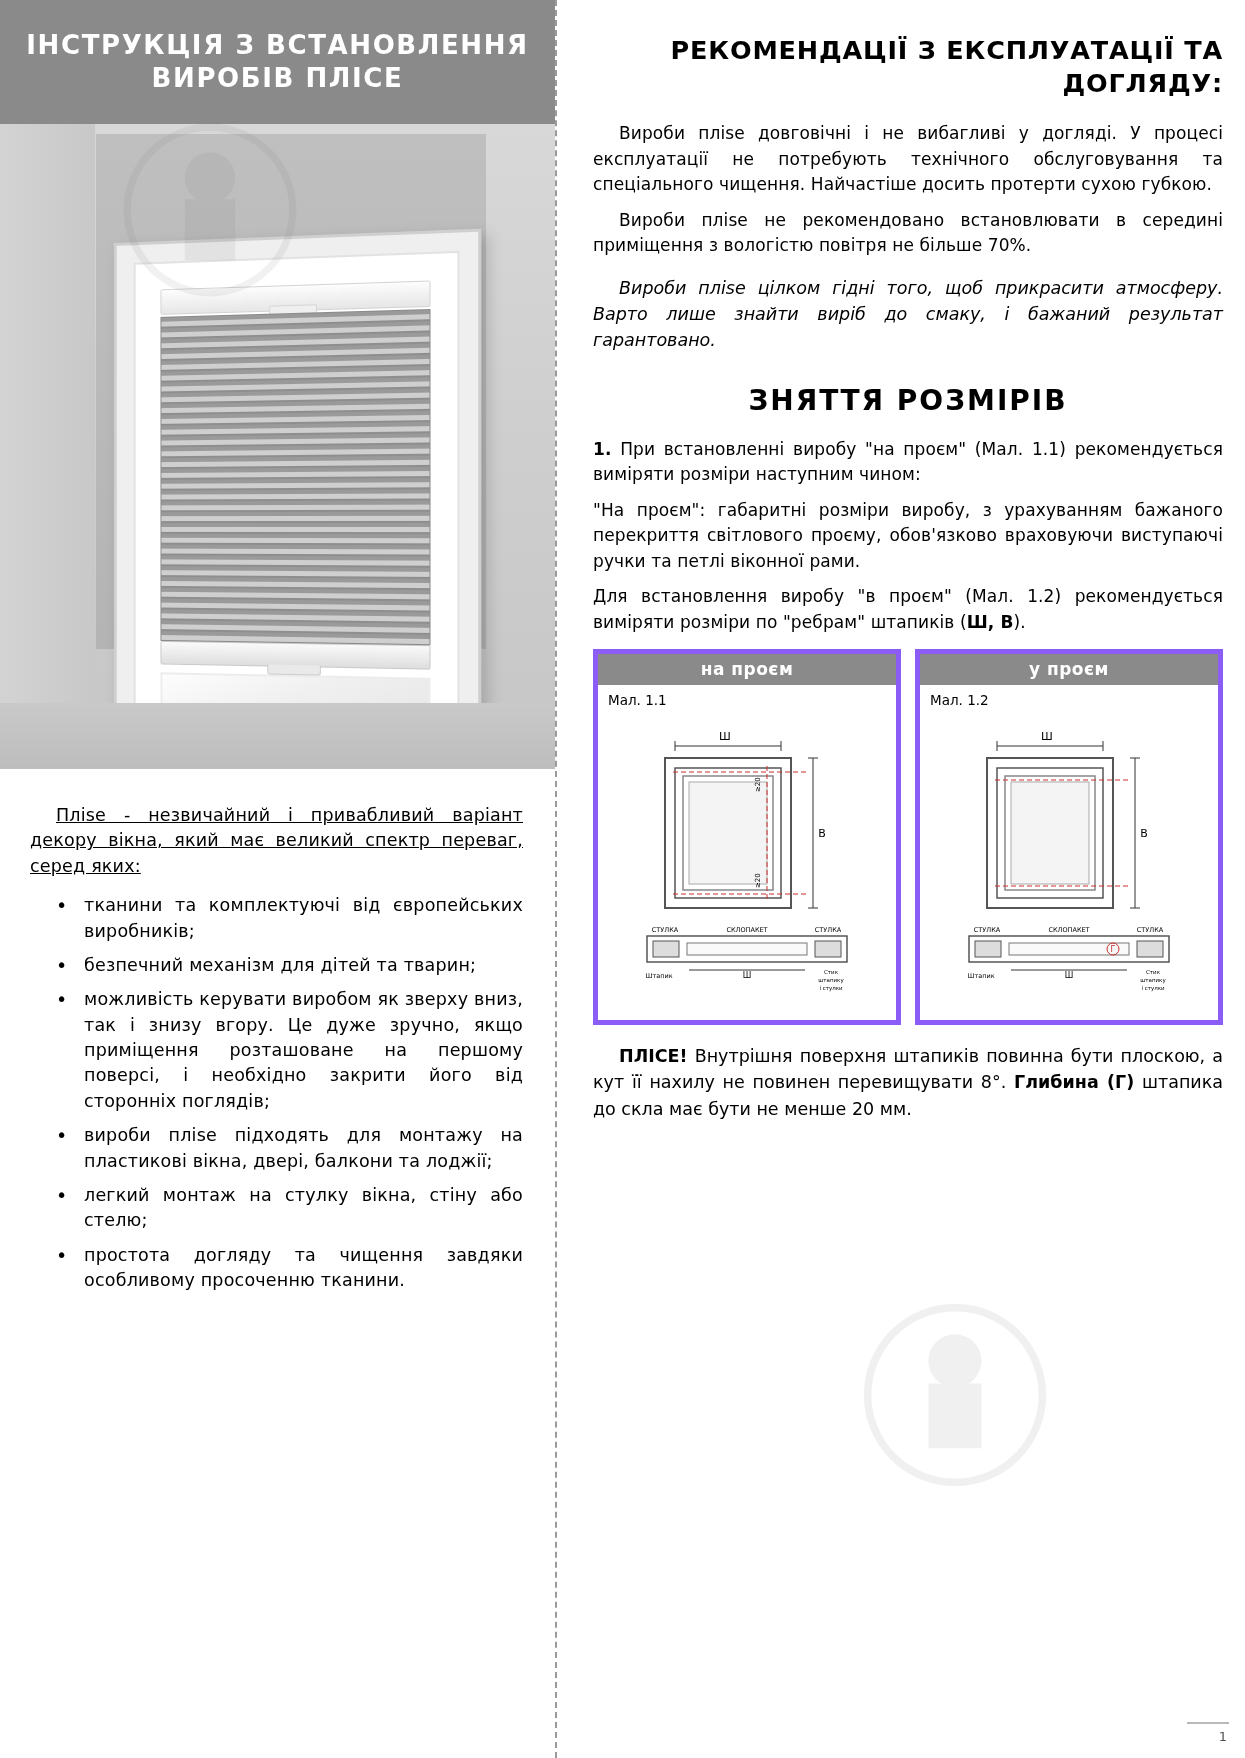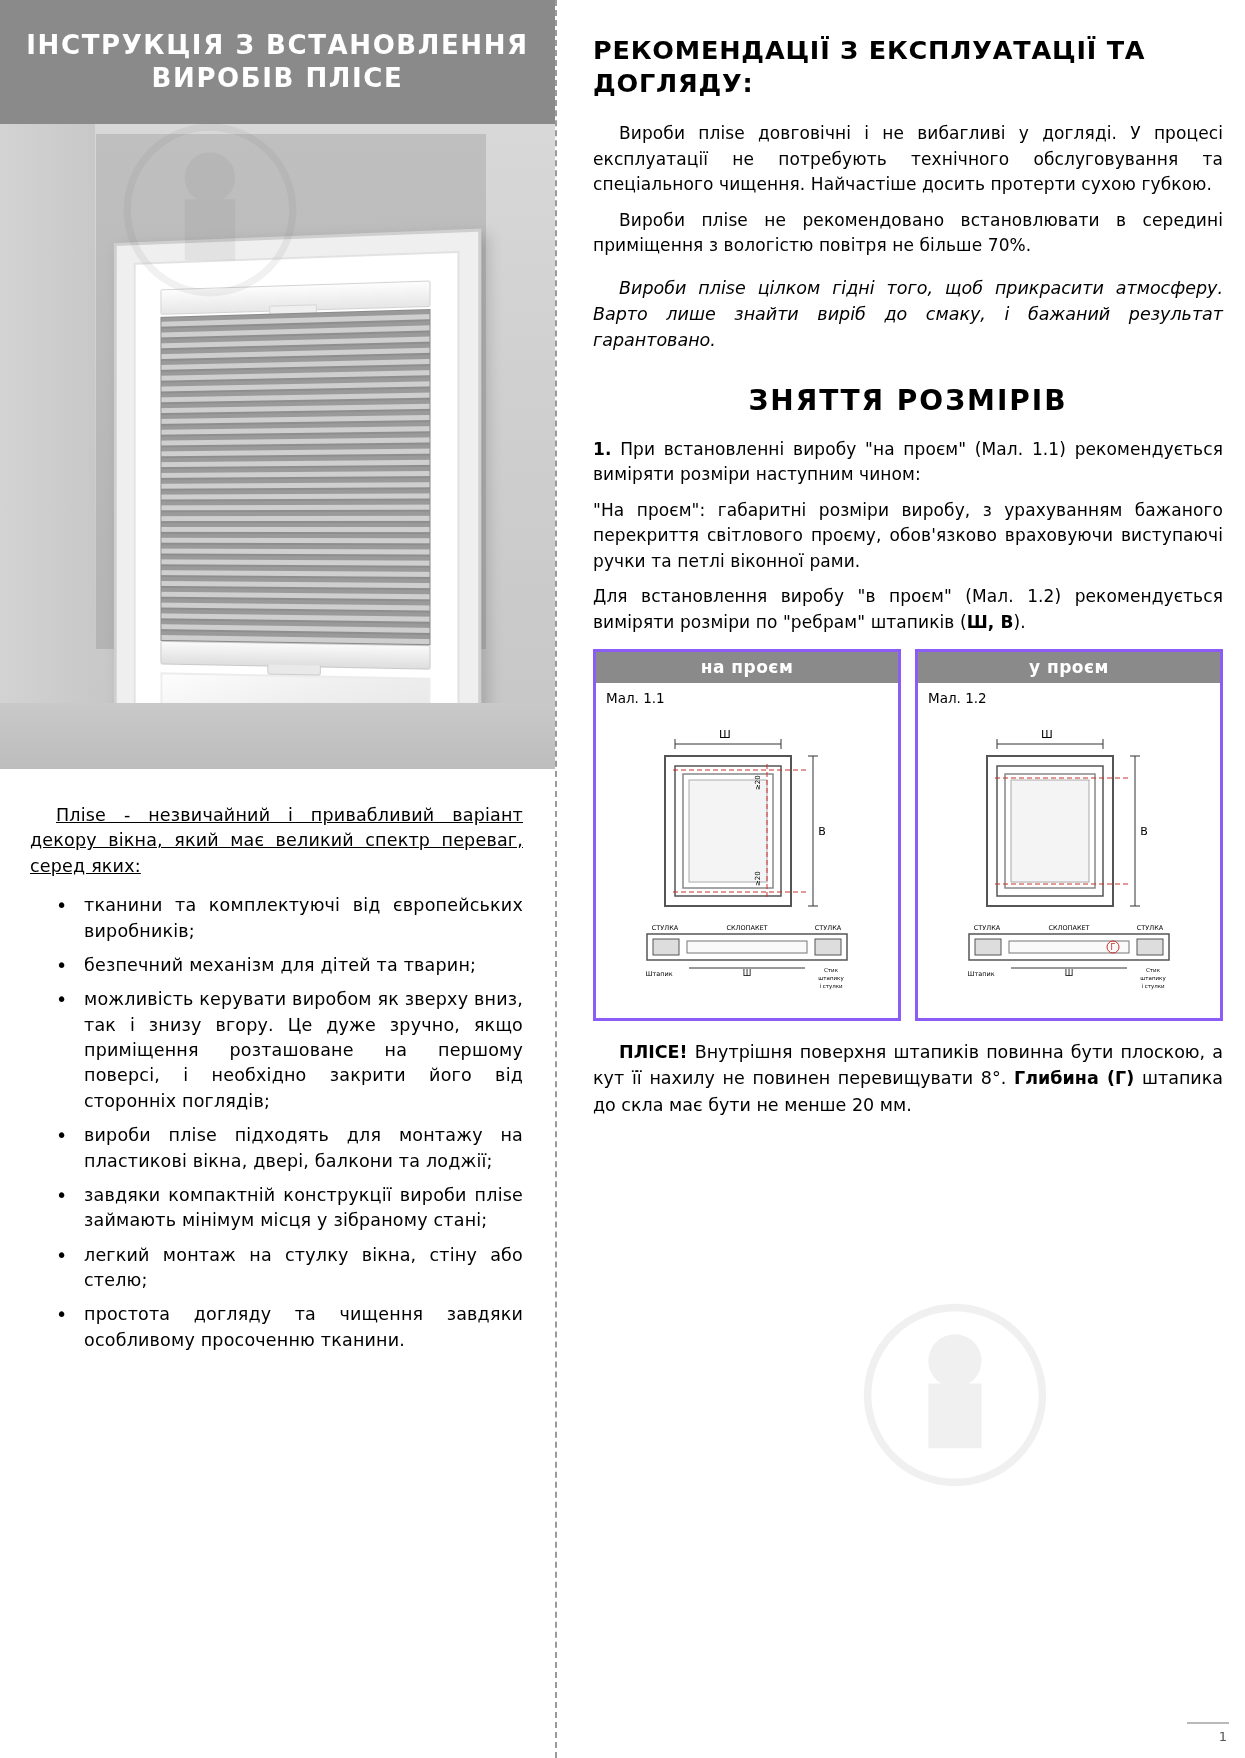--- a/index.html
+++ b/index.html
@@ -194,21 +194,21 @@
   ul.bullets li:before {
     content: "•";
     position: absolute;
     left: 26px;
     top: -1px;
     font-size: 19px;
   }
 
   
   h2.rtitle {
-    text-align: left;
+    text-align: right;
     font-size: 25.5px;
     font-weight: bold;
     letter-spacing: .8px;
     line-height: 1.28;
     margin: 34px 0 22px 0;
   }
   h2.rtitle2 {
     text-align: center;
     font-size: 28px;
     font-weight: bold;
@@ -253,21 +253,21 @@
   b { font-weight: bold; }
 
   
   .diagrams {
     display: flex;
     gap: 14px;
     margin-top: 14px;
   }
   .dbox {
     flex: 1;
-    border: 3px solid #8b5cf6;
+    border: 5px solid #8b5cf6;
     background: #ffffff;
   }
   .dbox .dhead {
     background: #8a8a8a;
     color: #fff;
     text-align: center;
     font-size: 17px;
     font-weight: bold;
     padding: 5px 0 6px;
     letter-spacing: .5px;
@@ -344,21 +344,20 @@
       <div class="floor"></div>
     </div>
 
     <div class="left-body">
       <p class="para" style="text-indent:26px;">Пліse - незвичайний і привабливий варіант декору вікна, який має великий спектр переваг, серед яких:</p>
       <ul class="bullets">
         <li>тканини та комплектуючі від європейських виробників;</li>
         <li>безпечний механізм для дітей та тварин;</li>
         <li>можливість керувати виробом як зверху вниз, так і знизу вгору. Це дуже зручно, якщо приміщення розташоване на першому поверсі, і необхідно закрити його від сторонніх поглядів;</li>
         <li>вироби пліse підходять для монтажу на пластикові вікна, двері, балкони та лоджії;</li>
-        <li>завдяки компактній конструкції вироби пліse займають мінімум місця у зібраному стані;</li>
         <li>легкий монтаж на стулку вікна, стіну або стелю;</li>
         <li>простота догляду та чищення завдяки особливому просоченню тканини.</li>
       </ul>
     </div>
   </div>
 
   <div class="col-divider"></div>
 
   <div class="col-right">
 

